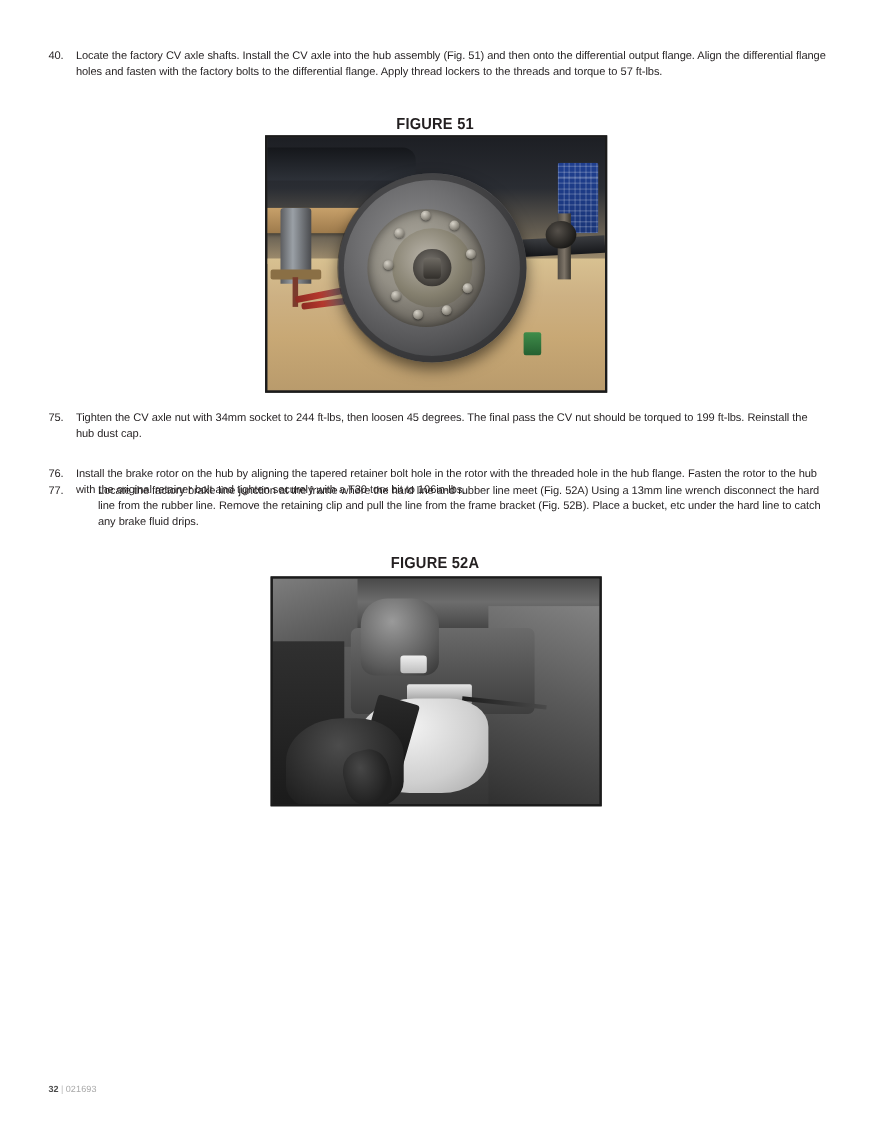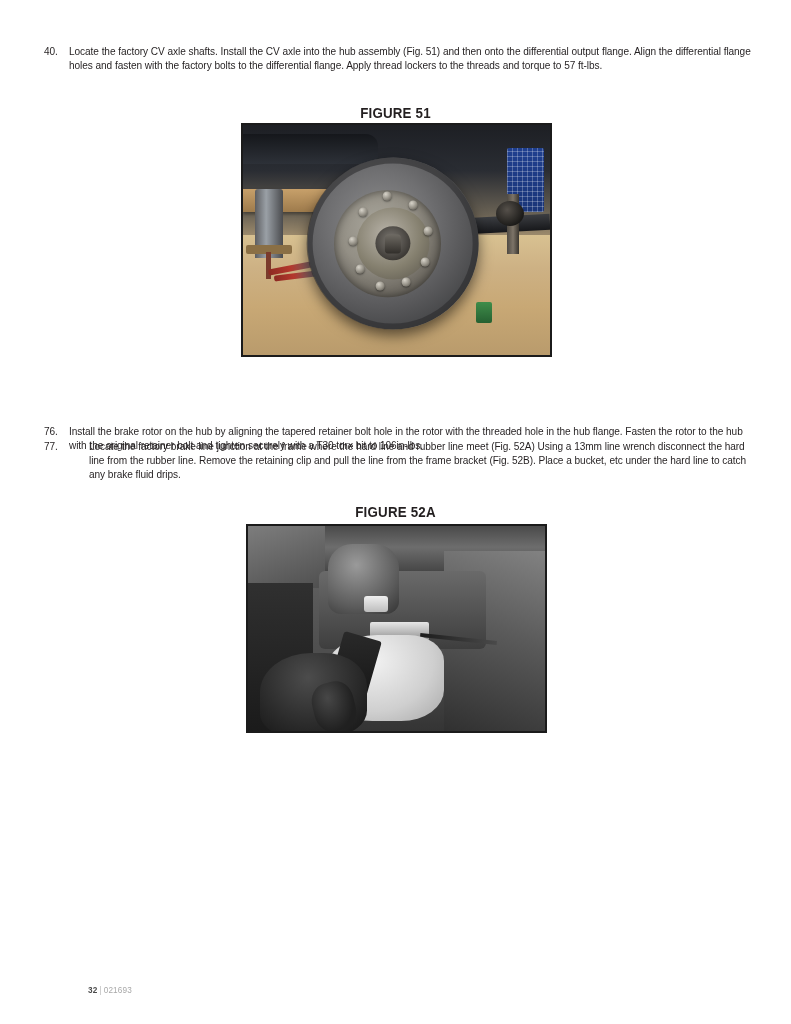--- a/index.html
+++ b/index.html
@@ -320,21 +320,20 @@
     width: 22%; height: 74%;
     background: linear-gradient(180deg,#303030,#1a1a1a);
   }
 
   
   .footer {
     position: absolute;
     left: 44px;
     font-size: 8.2px;
     letter-spacing: 0.15px;
-    margin-left: 44px;
   }
   .footer .pg {
     font-weight: bold;
     color: #4a4a4a;
   }
   .footer .sep {
     color: #b9b9b9;
     padding: 0 2px;
   }
   .footer .code {
@@ -383,20 +382,24 @@
         <div class="stud" style="left:66%; top:58%;"></div>
         <div class="stud" style="left:55%; top:70%;"></div>
         <div class="stud" style="left:40%; top:72%;"></div>
         <div class="stud" style="left:28%; top:62%;"></div>
         <div class="stud" style="left:24%; top:46%;"></div>
         <div class="stud" style="left:30%; top:29%;"></div>
       </div>
     </div>
   </div>
 
+  <div class="step" id="step-75" style="top:374px;">
+    <span class="step-num">75.</span>
+    <span class="step-text">Tighten the CV axle nut with 34mm socket to 244 ft-lbs, then loosen 45 degrees. The final pass the CV nut should be torqued to 199 ft-lbs. Reinstall the hub dust cap.</span>
+  </div>
 
   <div class="step" id="step-76" style="top:406px;margin-top:19px;">
     <span class="step-num">76.</span>
     <span class="step-text">Install the brake rotor on the hub by aligning the tapered retainer bolt hole in the rotor with the threaded hole in the hub flange.  Fasten the rotor to the hub with the original retainer bolt and tighten securely with a T30 torx bit to 106in-lbs.</span>
   </div>
 
   <div class="step" id="step-77" style="top:440px;gap:20px;">
     <span class="step-num">77.</span>
     <span class="step-text">Locate the factory brake line junction at the frame where the hard line and rubber line meet (Fig. 52A) Using a 13mm line wrench disconnect the hard line from the rubber line.  Remove the retaining clip and pull the line from the frame bracket (Fig. 52B). Place a bucket, etc under the hard line to catch any brake fluid drips.</span>
   </div>

